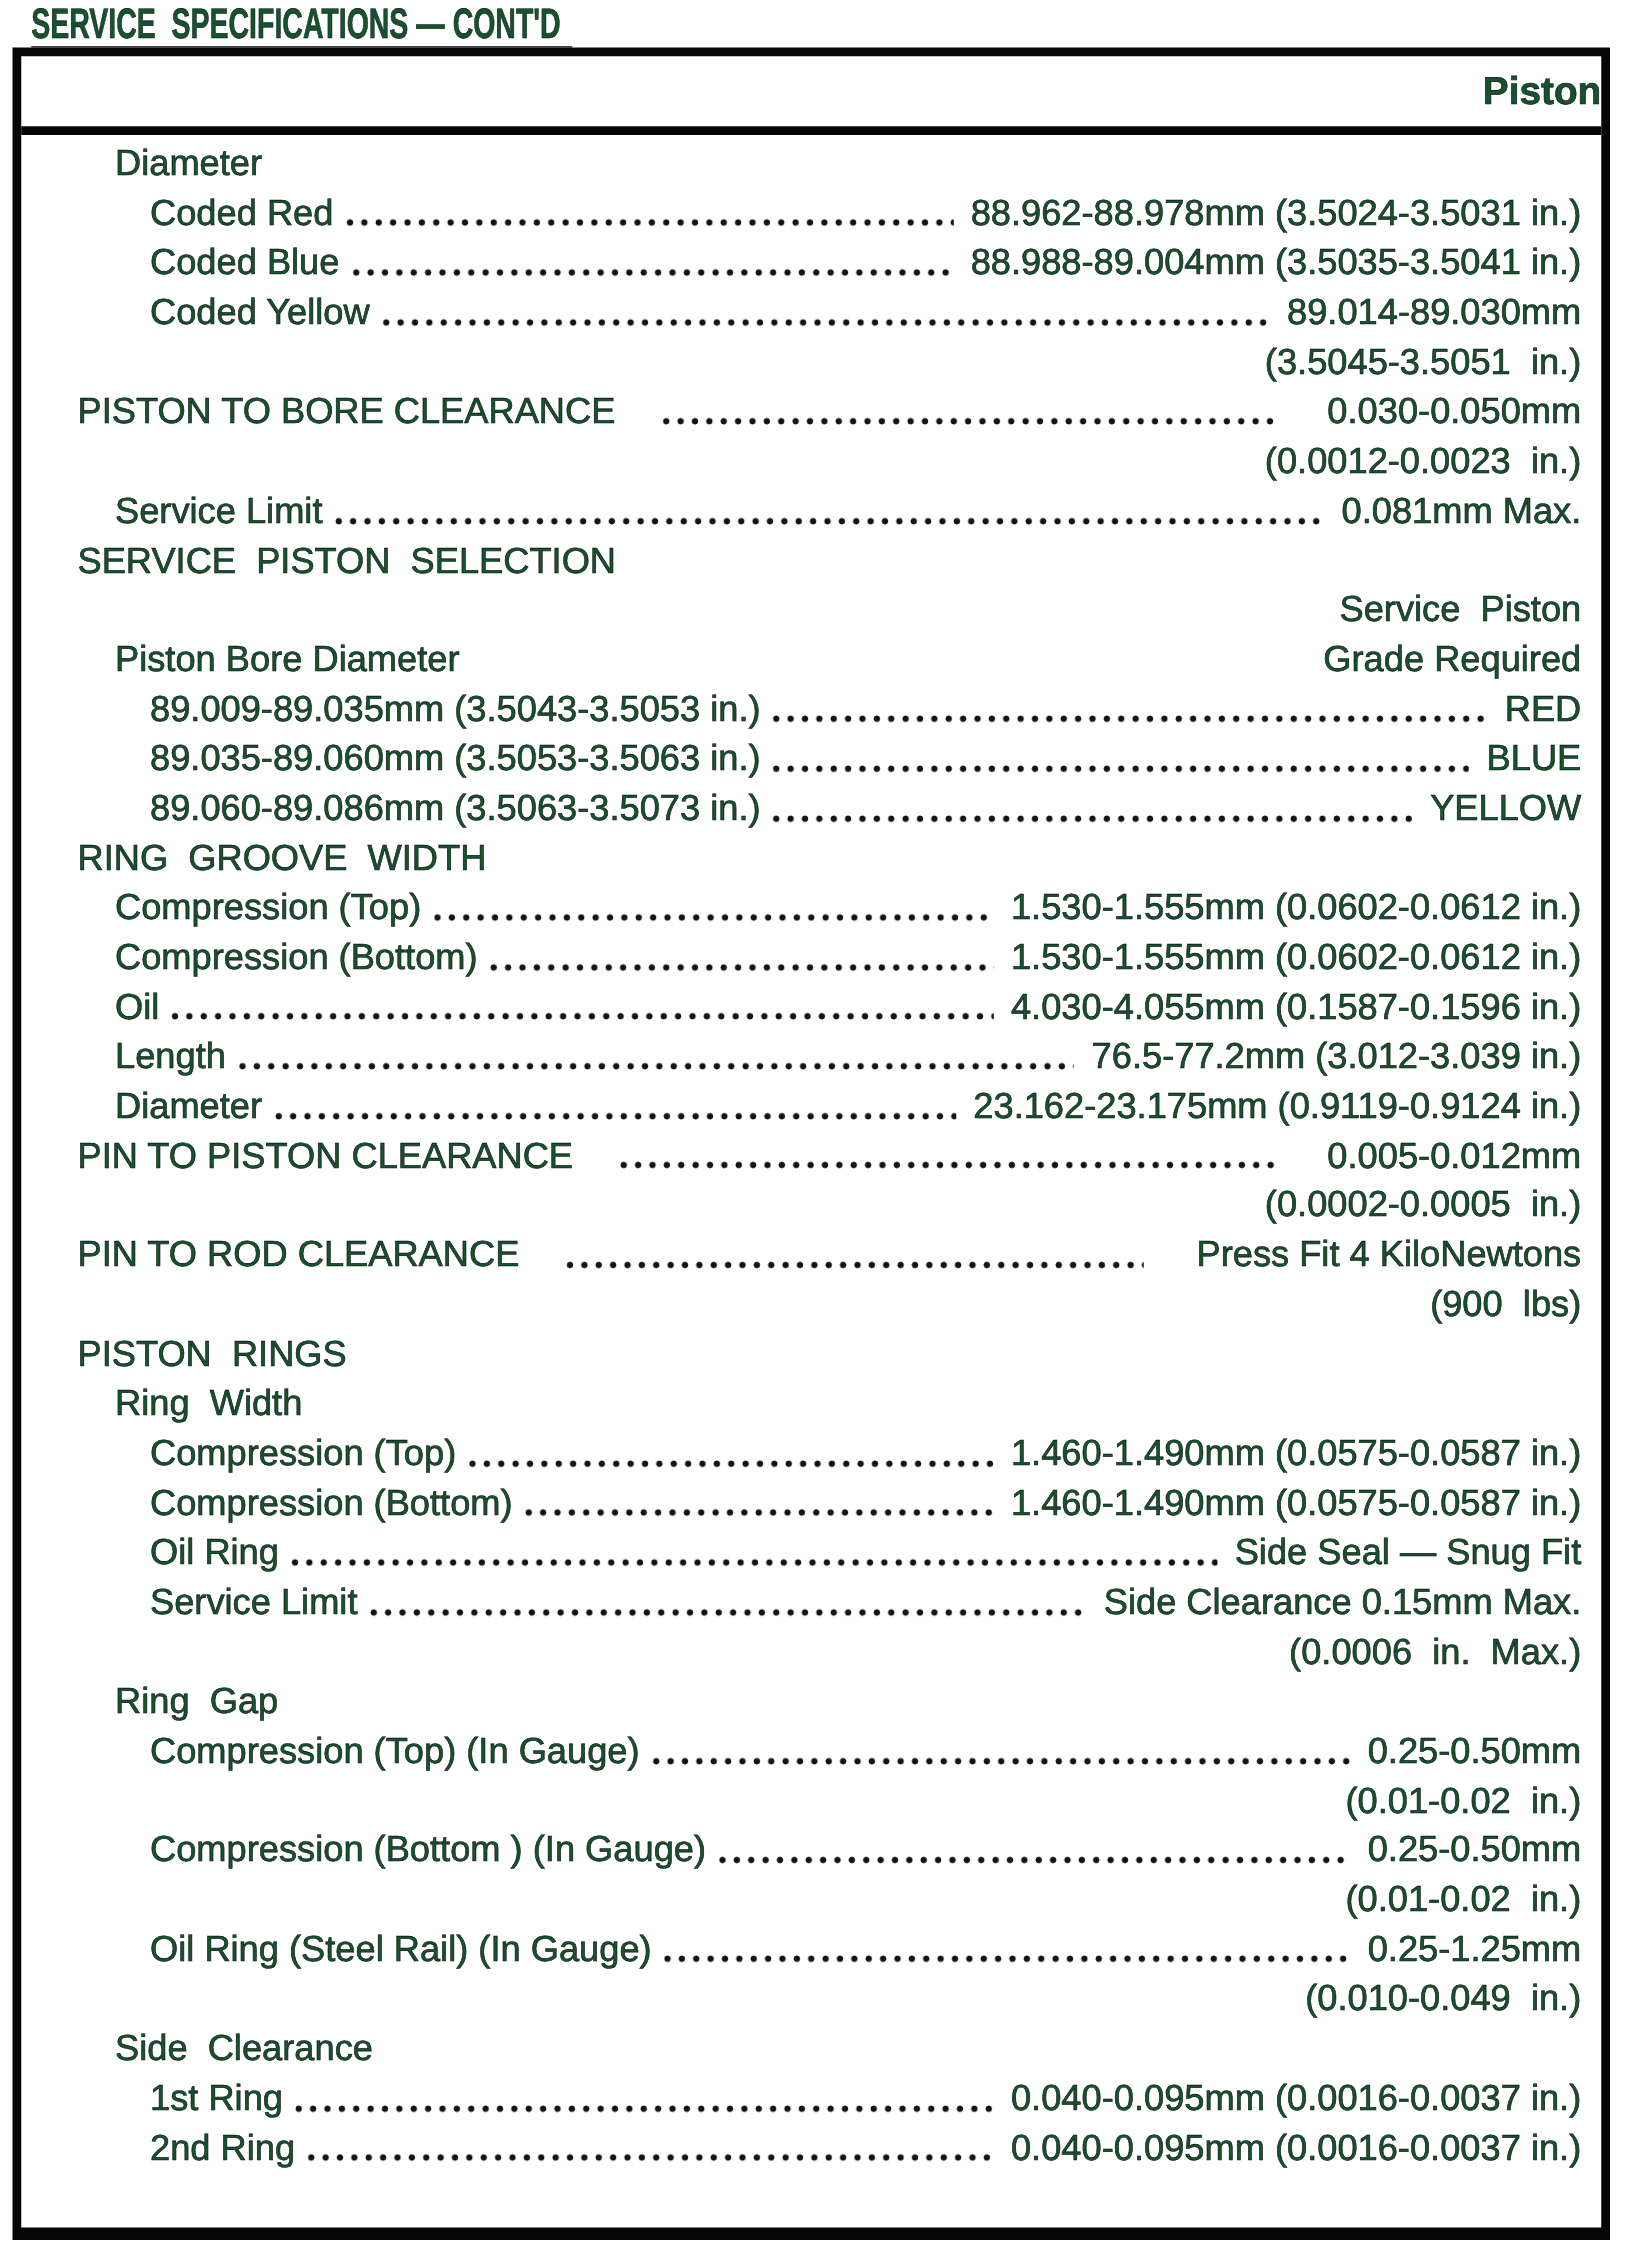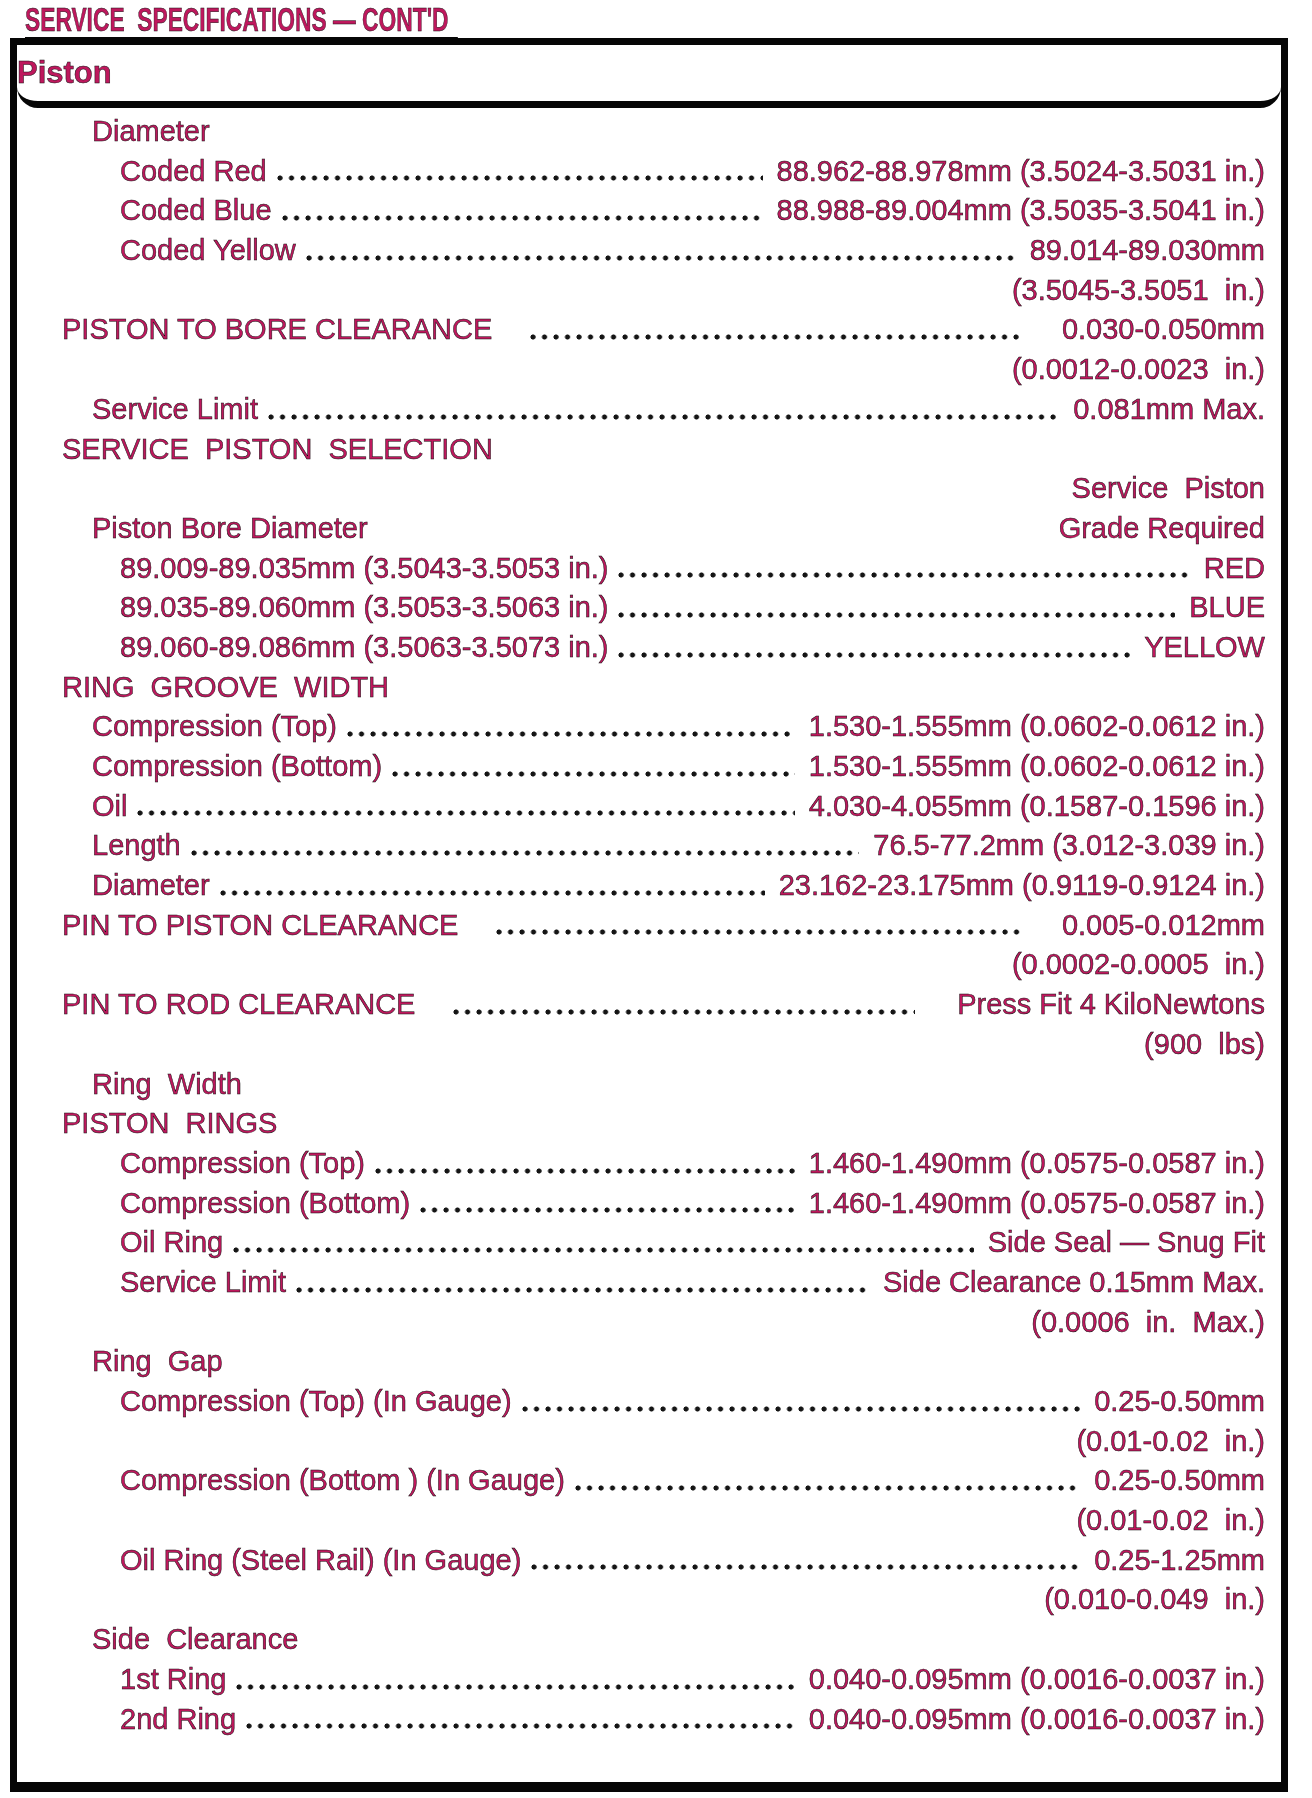--- a/index.html
+++ b/index.html
@@ -7,21 +7,21 @@
     padding: 0;
     background: #ffffff;
   }
   .page {
     position: relative;
     width: 1312px;
     height: 1798px;
     background: #ffffff;
     overflow: hidden;
     font-family: "Liberation Sans", "DejaVu Sans", sans-serif;
-    color: #be185d;
+    color: #14532d;
     -webkit-text-stroke: 0.5px #121212;
   }
   
   .page-heading {
     position: absolute;
     left: 25px;
     top: 0px;
     margin: 0;
     font-size: 34px;
     font-weight: 700;
@@ -45,25 +45,24 @@
     height: 1754px;
     box-sizing: border-box;
     border: 7px solid #060606;
     border-bottom-width: 10px;
     background: #ffffff;
   }
   .t-header {
     height: 56px;
     line-height: 56px;
     border-bottom: 7px solid #060606;
-    text-align: left;
+    text-align: right;
     font-size: 31px;
     font-weight: 700;
     white-space: pre;
-    border-radius: 21px;
   }
   .t-body {
     padding: 4px 16px 0 0;
     overflow: hidden;
   }
   .row {
     display: flex;
     height: 39.7px;
     line-height: 39.7px;
     font-size: 29px;
@@ -214,30 +213,30 @@
         <div class="row ind-0">
     <span class="lbl">PIN TO ROD CLEARANCE</span>
     <span class="leader"></span>
     <span class="val">Press Fit 4 KiloNewtons</span>
   </div>
         <div class="row ind-0">
     <span class="lbl"></span>
     <span class="leader nodots"></span>
     <span class="val">(900  lbs)</span>
   </div>
+        <div class="row ind-0">
+    <span class="lbl">PISTON  RINGS</span>
+    <span class="leader nodots"></span>
+    <span class="val"></span>
+  </div>
         <div class="row ind-1">
     <span class="lbl">Ring  Width</span>
     <span class="leader nodots"></span>
     <span class="val"></span>
   </div>
-        <div class="row ind-0">
-    <span class="lbl">PISTON  RINGS</span>
-    <span class="leader nodots"></span>
-    <span class="val"></span>
-  </div>
         <div class="row ind-2">
     <span class="lbl">Compression (Top)</span>
     <span class="leader"></span>
     <span class="val">1.460-1.490mm (0.0575-0.0587 in.)</span>
   </div>
         <div class="row ind-2">
     <span class="lbl">Compression (Bottom)</span>
     <span class="leader"></span>
     <span class="val">1.460-1.490mm (0.0575-0.0587 in.)</span>
   </div>

